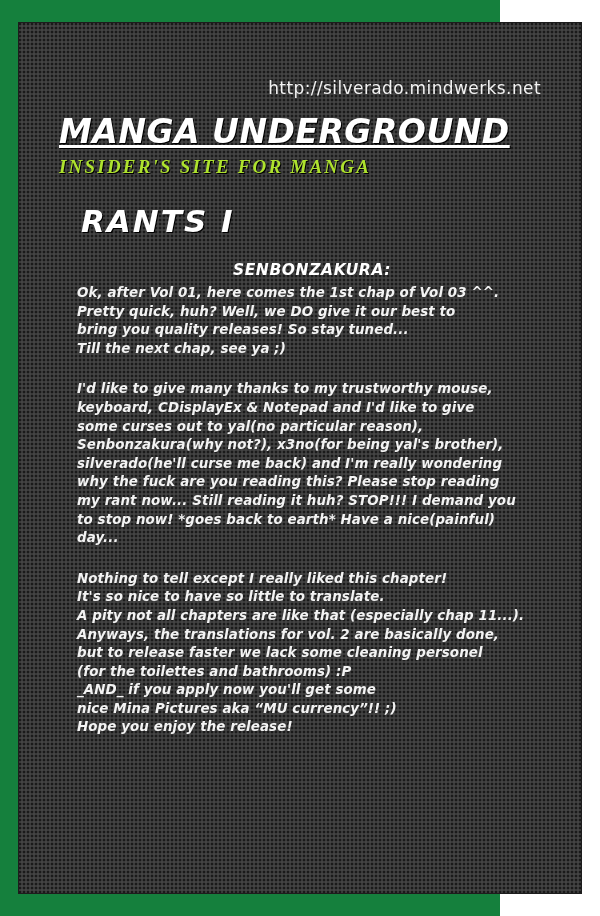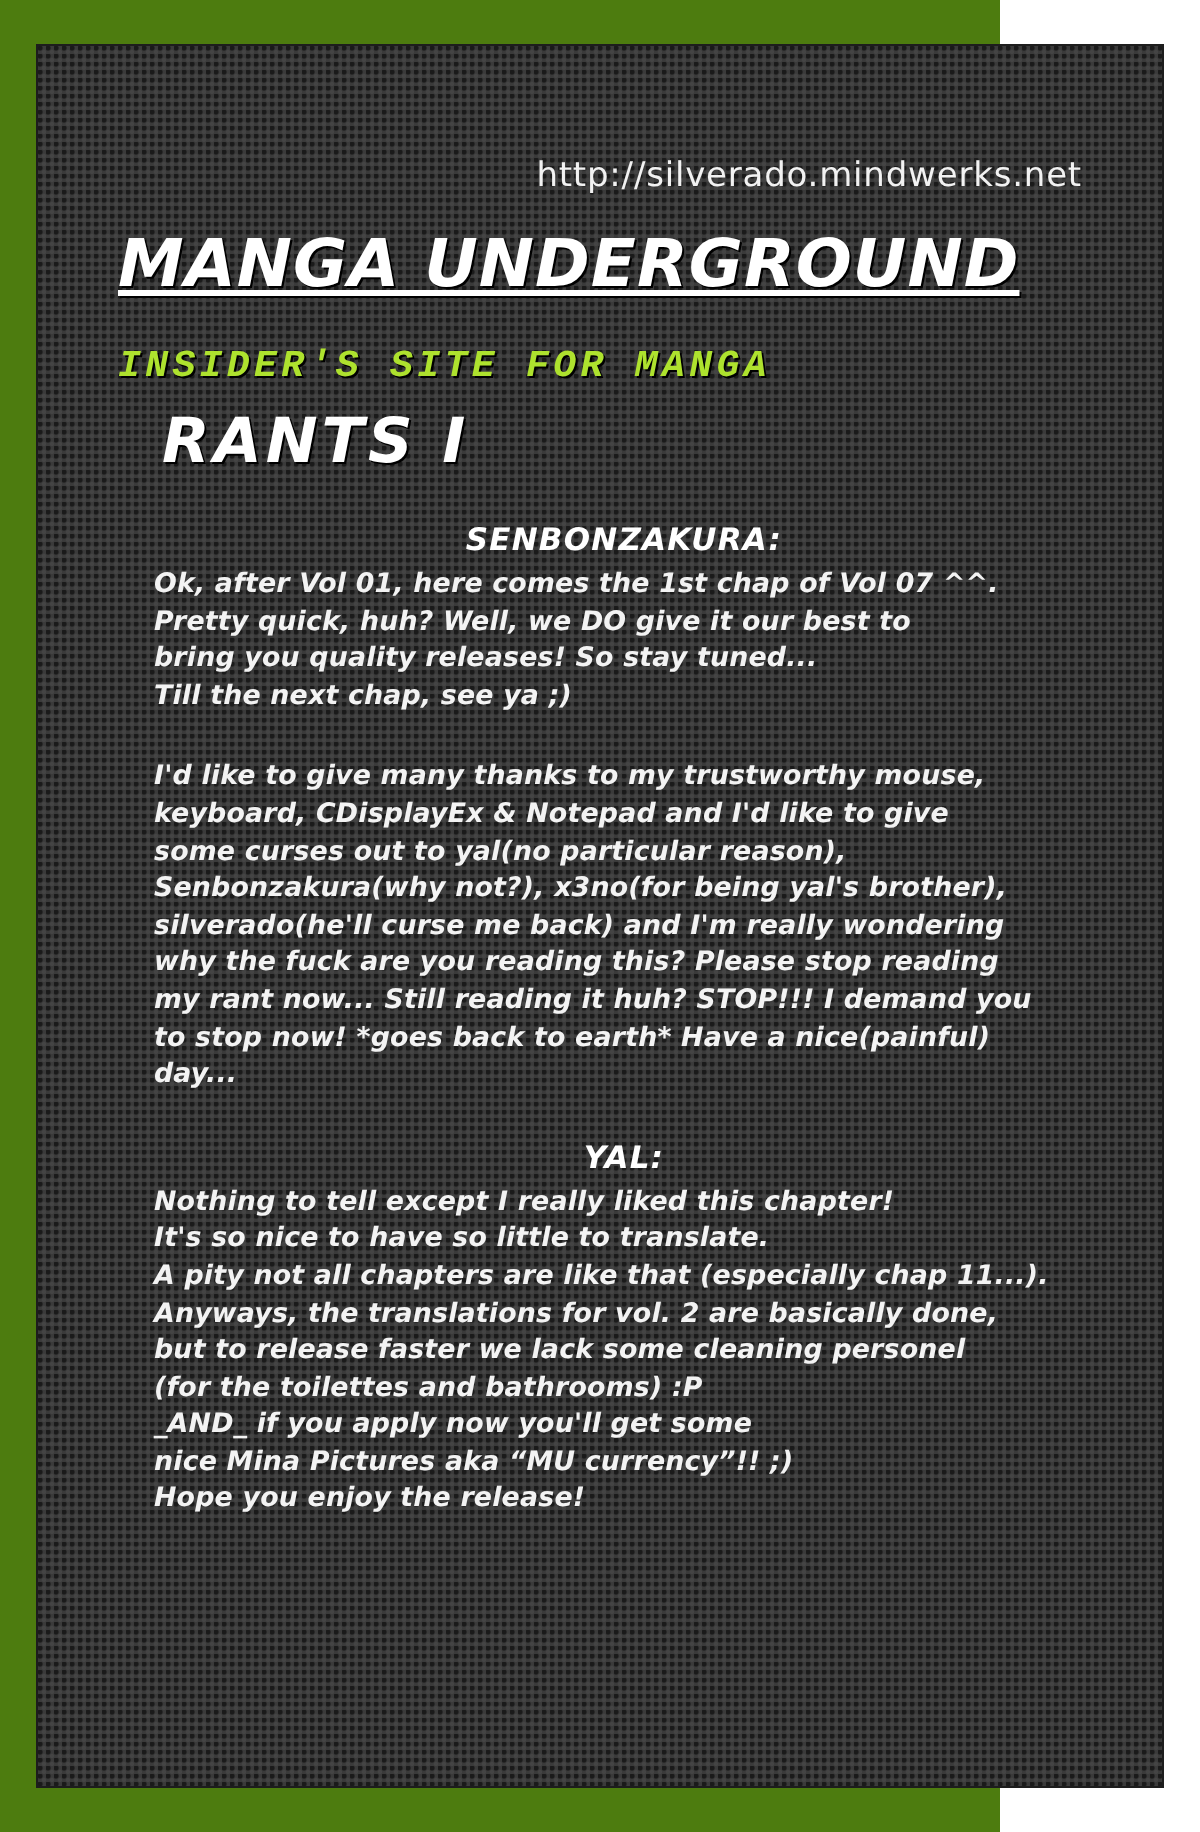--- a/index.html
+++ b/index.html
@@ -10,21 +10,21 @@
   body {
     width: 600px;
     height: 916px;
     font-family: "DejaVu Sans", sans-serif;
     overflow: hidden;
   }
   .page {
     position: relative;
     width: 500px;
     height: 916px;
-    background: #4d7c0f;
+    background: #15803d;
     box-sizing: border-box;
   }
   .panel {
     position: absolute;
     left: 18px;
     top: 22px;
     width: 564px;
     height: 872px;
     background-color: #3a3a3a;
     background-image:
@@ -57,23 +57,23 @@
     font-weight: bold;
     font-style: italic;
     font-size: 33px;
     letter-spacing: 0.5px;
     line-height: 1.05;
     white-space: nowrap;
     text-shadow: 1px 1px 0 #000;
     text-decoration: underline;
   }
   .site-subtitle {
-    margin-top: 22px;
+    margin-top: 6px;
     color: #aee22e;
-    font-family: Liberation Mono, monospace;
+    font-family: Liberation Serif, serif;
     font-weight: bold;
     font-style: italic;
     font-size: 19px;
     letter-spacing: 2.2px;
     white-space: nowrap;
     text-shadow: 1px 1px 0 #000;
   }
   .section-title {
     position: absolute;
     left: 62px;
@@ -128,40 +128,39 @@
       <div class="site-title">MANGA UNDERGROUND</div>
       <div class="site-subtitle">INSIDER'S SITE FOR MANGA</div>
     </div>
 
     <div class="section-title">RANTS I</div>
 
     <div class="entries">
 
       <div class="entry">
         <div class="entry-name">SENBONZAKURA:</div>
-        <div class="entry-body">Ok, after Vol 01, here comes the 1st chap of Vol 07 ^^.
+        <div class="entry-body">Ok, after Vol 01, here comes the 1st chap of Vol 03 ^^.
 Pretty quick, huh? Well, we DO give it our best to
 bring you quality releases! So stay tuned...
 Till the next chap, see ya ;)</div>
       </div>
 
       <div class="entry">
         <div class="entry-body">I'd like to give many thanks to my trustworthy mouse,
 keyboard, CDisplayEx &amp; Notepad and I'd like to give
 some curses out to yal(no particular reason),
 Senbonzakura(why not?), x3no(for being yal's brother),
 silverado(he'll curse me back) and I'm really wondering
 why the fuck are you reading this? Please stop reading
 my rant now... Still reading it huh? STOP!!! I demand you
 to stop now! *goes back to earth* Have a nice(painful)
 day...</div>
       </div>
 
       <div class="entry">
-        <div class="entry-name">YAL:</div>
         <div class="entry-body">Nothing to tell except I really liked this chapter!
 It's so nice to have so little to translate.
 A pity not all chapters are like that (especially chap 11...).
 Anyways, the translations for vol. 2 are basically done,
 but to release faster we lack some cleaning personel
 (for the toilettes and bathrooms) :P
 _AND_ if you apply now you'll get some
 nice Mina Pictures aka “MU currency”!!  ;)
 Hope you enjoy the release!</div>
       </div>

